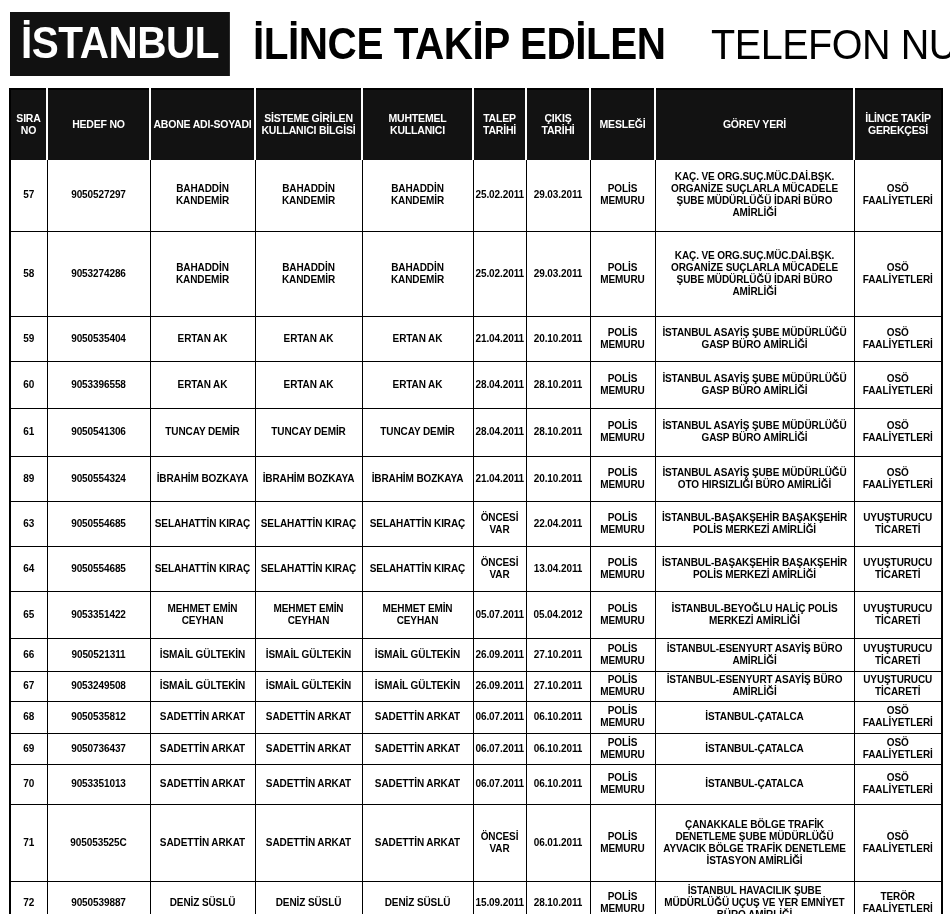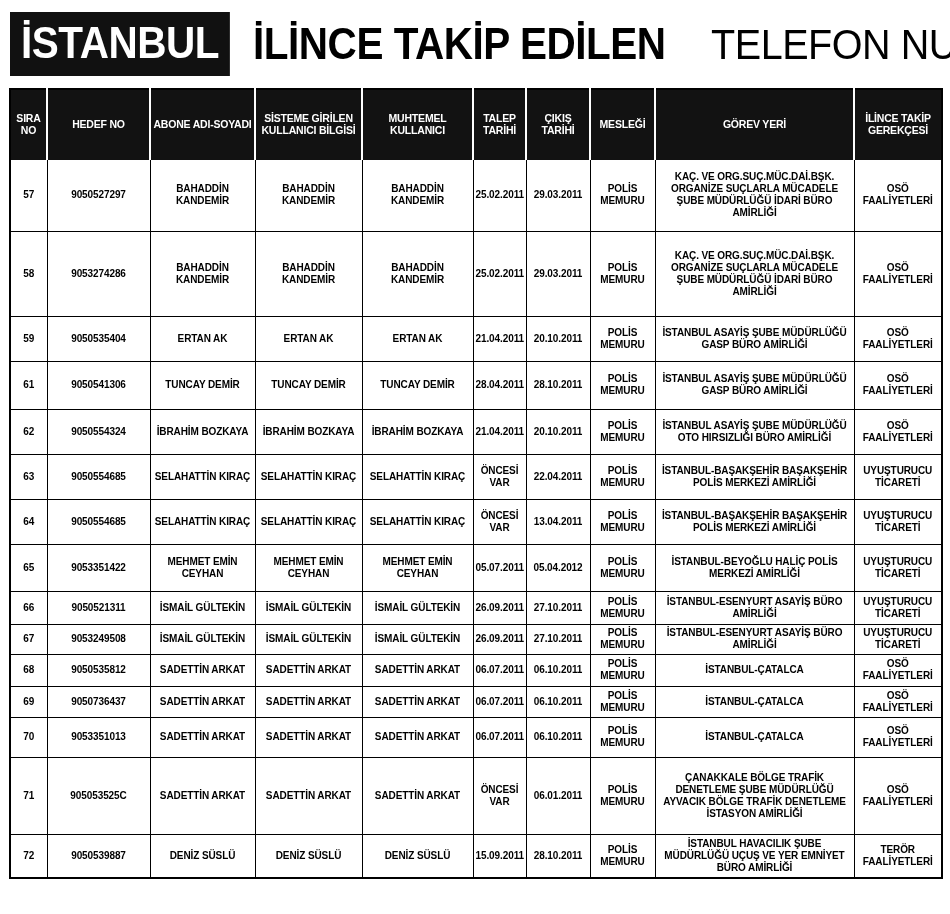--- a/index.html
+++ b/index.html
@@ -178,34 +178,46 @@
         <td class="c-hedef">9050535404</td>
         <td class="c-name">ERTAN AK</td>
         <td class="c-name">ERTAN AK</td>
         <td class="c-name">ERTAN AK</td>
         <td class="c-date">21.04.2011</td>
         <td class="c-date">20.10.2011</td>
         <td class="c-job">POLİS MEMURU</td>
         <td class="c-duty">İSTANBUL ASAYİŞ ŞUBE MÜDÜRLÜĞÜ GASP BÜRO AMİRLİĞİ</td>
         <td class="c-reason">OSÖ FAALİYETLERİ</td>
       </tr>
+      <tr style="height: 47px;">
+        <td class="c-sira">60</td>
+        <td class="c-hedef">9053396558</td>
+        <td class="c-name">ERTAN AK</td>
+        <td class="c-name">ERTAN AK</td>
+        <td class="c-name">ERTAN AK</td>
+        <td class="c-date">28.04.2011</td>
+        <td class="c-date">28.10.2011</td>
+        <td class="c-job">POLİS MEMURU</td>
+        <td class="c-duty">İSTANBUL ASAYİŞ ŞUBE MÜDÜRLÜĞÜ GASP BÜRO AMİRLİĞİ</td>
+        <td class="c-reason">OSÖ FAALİYETLERİ</td>
+      </tr>
       <tr style="height: 48px;">
         <td class="c-sira">61</td>
         <td class="c-hedef">9050541306</td>
         <td class="c-name">TUNCAY DEMİR</td>
         <td class="c-name">TUNCAY DEMİR</td>
         <td class="c-name">TUNCAY DEMİR</td>
         <td class="c-date">28.04.2011</td>
         <td class="c-date">28.10.2011</td>
         <td class="c-job">POLİS MEMURU</td>
         <td class="c-duty">İSTANBUL ASAYİŞ ŞUBE MÜDÜRLÜĞÜ GASP BÜRO AMİRLİĞİ</td>
         <td class="c-reason">OSÖ FAALİYETLERİ</td>
       </tr>
       <tr style="height: 45px;">
-        <td class="c-sira">62</td>
+        <td class="c-sira">89</td>
         <td class="c-hedef">9050554324</td>
         <td class="c-name">İBRAHİM BOZKAYA</td>
         <td class="c-name">İBRAHİM BOZKAYA</td>
         <td class="c-name">İBRAHİM BOZKAYA</td>
         <td class="c-date">21.04.2011</td>
         <td class="c-date">20.10.2011</td>
         <td class="c-job">POLİS MEMURU</td>
         <td class="c-duty">İSTANBUL ASAYİŞ ŞUBE MÜDÜRLÜĞÜ OTO HIRSIZLIĞI BÜRO AMİRLİĞİ</td>
         <td class="c-reason">OSÖ FAALİYETLERİ</td>
       </tr>

